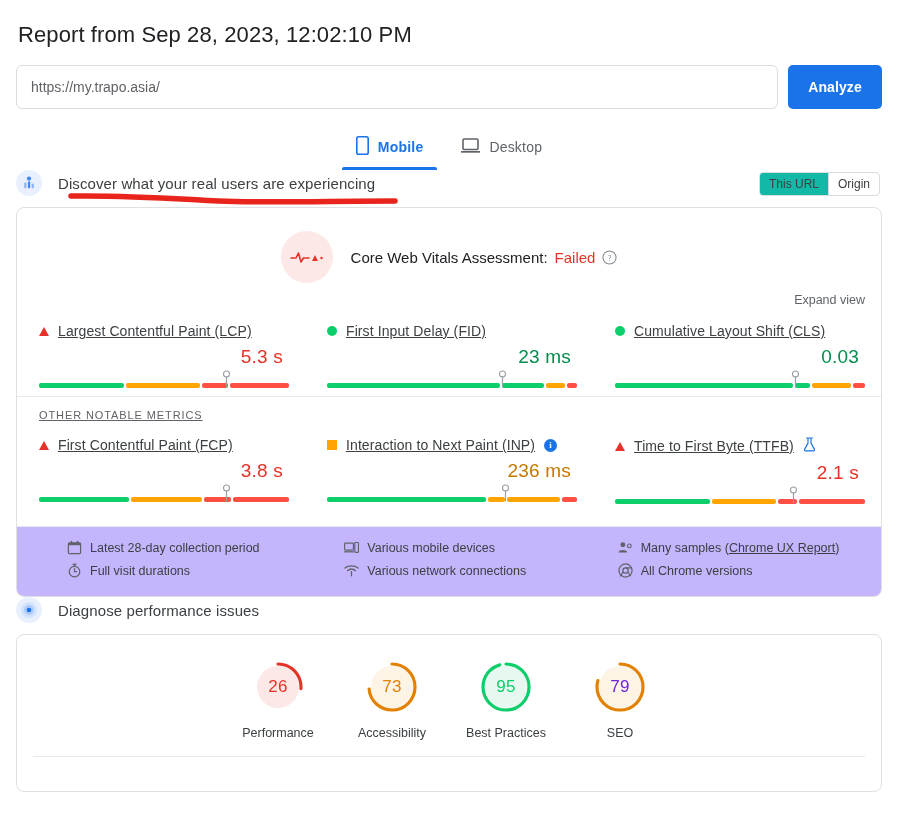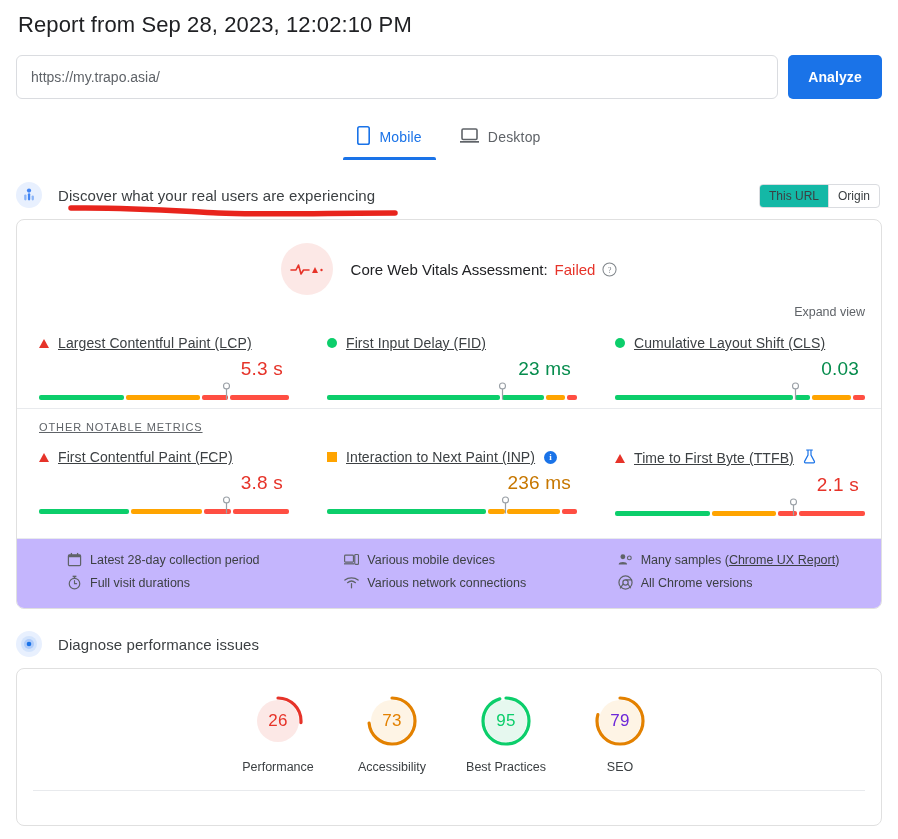--- a/index.html
+++ b/index.html
@@ -9,21 +9,21 @@
     background: #ffffff;
     font-family: "Liberation Sans", sans-serif;
     color: #202124;
     overflow: hidden;
   }
   .page { position: relative; width: 898px; height: 839px; padding: 0 16px; }
 
   
   .report-title {
     font-size: 22px; font-weight: 400; color: #202124;
-    letter-spacing: .1px; padding: 9px 2px 0 2px; line-height: 32px;
+    letter-spacing: .1px; padding: 19px 2px 0 2px; line-height: 32px;
   }
   .url-row { display: flex; align-items: stretch; gap: 10px; margin-top: 14px; }
   .url-input {
     flex: 1 1 auto; height: 44px; border: 1px solid #dadce0; border-radius: 6px;
     padding: 0 14px; font-size: 14px; color: #5f6368; outline: none;
     font-family: "Liberation Sans", sans-serif; background: #fff;
   }
   .url-input::placeholder { color: #5f6368; }
   .analyze-btn {
     width: 94px; border: none; border-radius: 5px; background: #1a73e8; color: #fff;
@@ -31,28 +31,28 @@
     font-family: "Liberation Sans", sans-serif; letter-spacing: .1px;
   }
 
   
   .tabs { display: flex; justify-content: center; gap: 10px; margin-top: 20px; }
   .tab {
     display: flex; align-items: center; gap: 9px;
     padding: 7px 14px 12px 14px; font-size: 14px; color: #5f6368;
     cursor: pointer; position: relative; letter-spacing: .2px;
   }
-  .tab.active { color: #1a73e8; }
+  .tab.active { color: #1a73e8; font-weight: bold; }
   .tab.active::after {
     content: ""; position: absolute; left: 0; right: 0; bottom: 0;
     height: 3px; background: #1a73e8; border-radius: 2px 2px 0 0;
   }
 
   
-  .section-head { display: flex; align-items: center; margin-top: 22px; position: relative; }
+  .section-head { display: flex; align-items: center; position: relative; }
   .sec-badge {
     width: 26px; height: 26px; border-radius: 50%;
     display: flex; align-items: center; justify-content: center; flex: 0 0 26px;
   }
   .sec-badge.crux { background: #e8f0fe; }
   .sec-badge.diag { background: #e8f0fe; }
   .sec-title { font-size: 15px; color: #3c4043; margin-left: 16px; position: relative; letter-spacing: .1px; }
   .annot { position: absolute; left: 52px; top: 22px; pointer-events: none; }
 
   .toggle {

